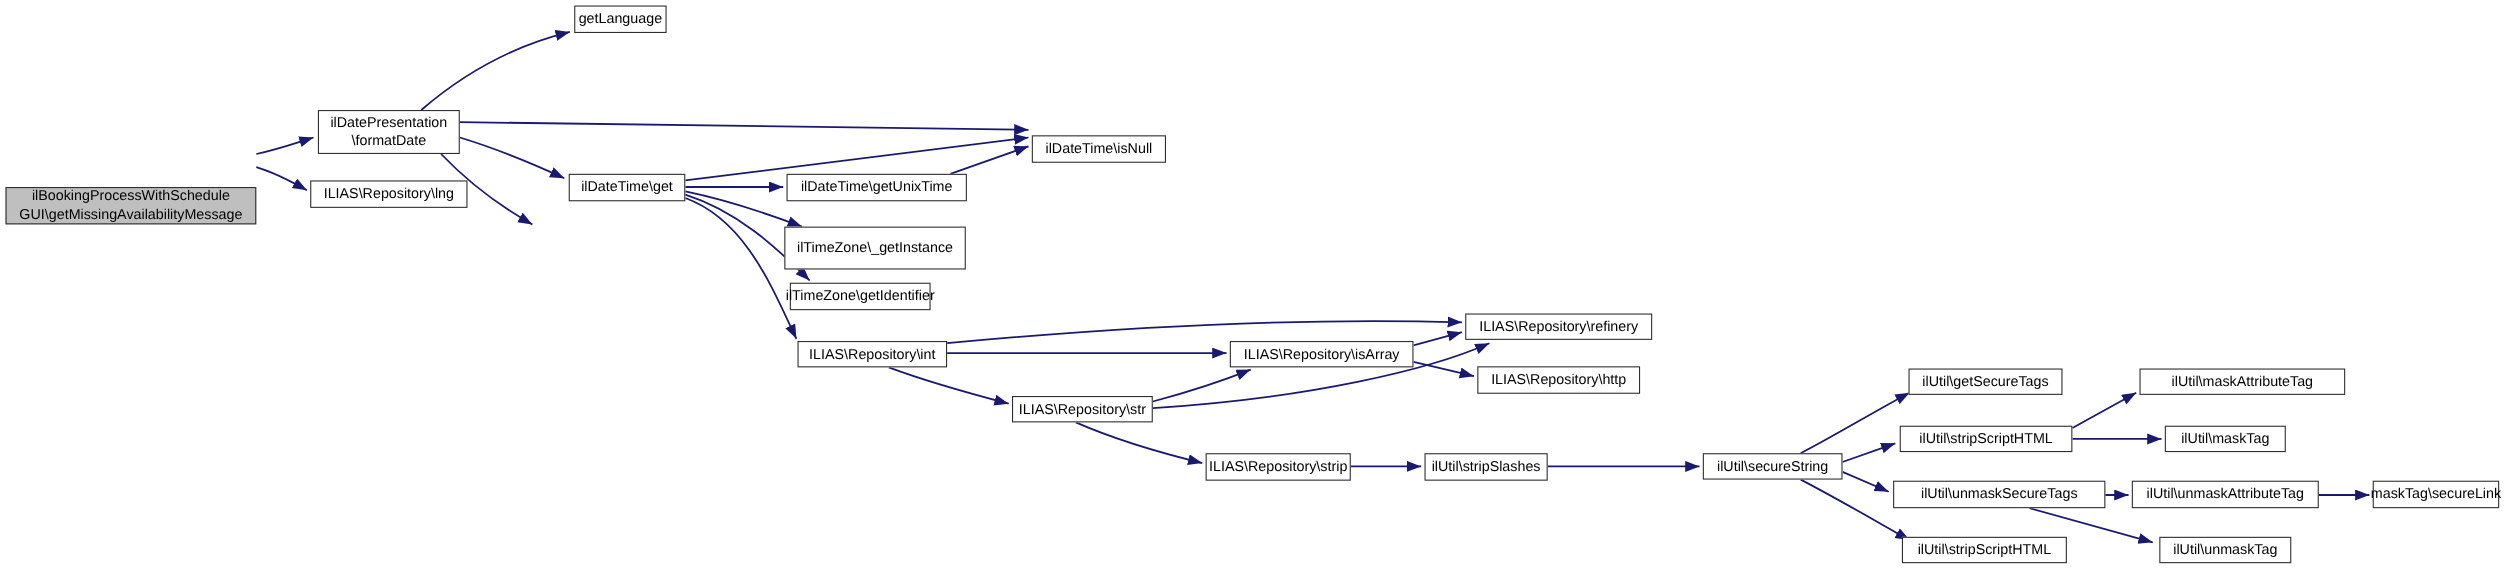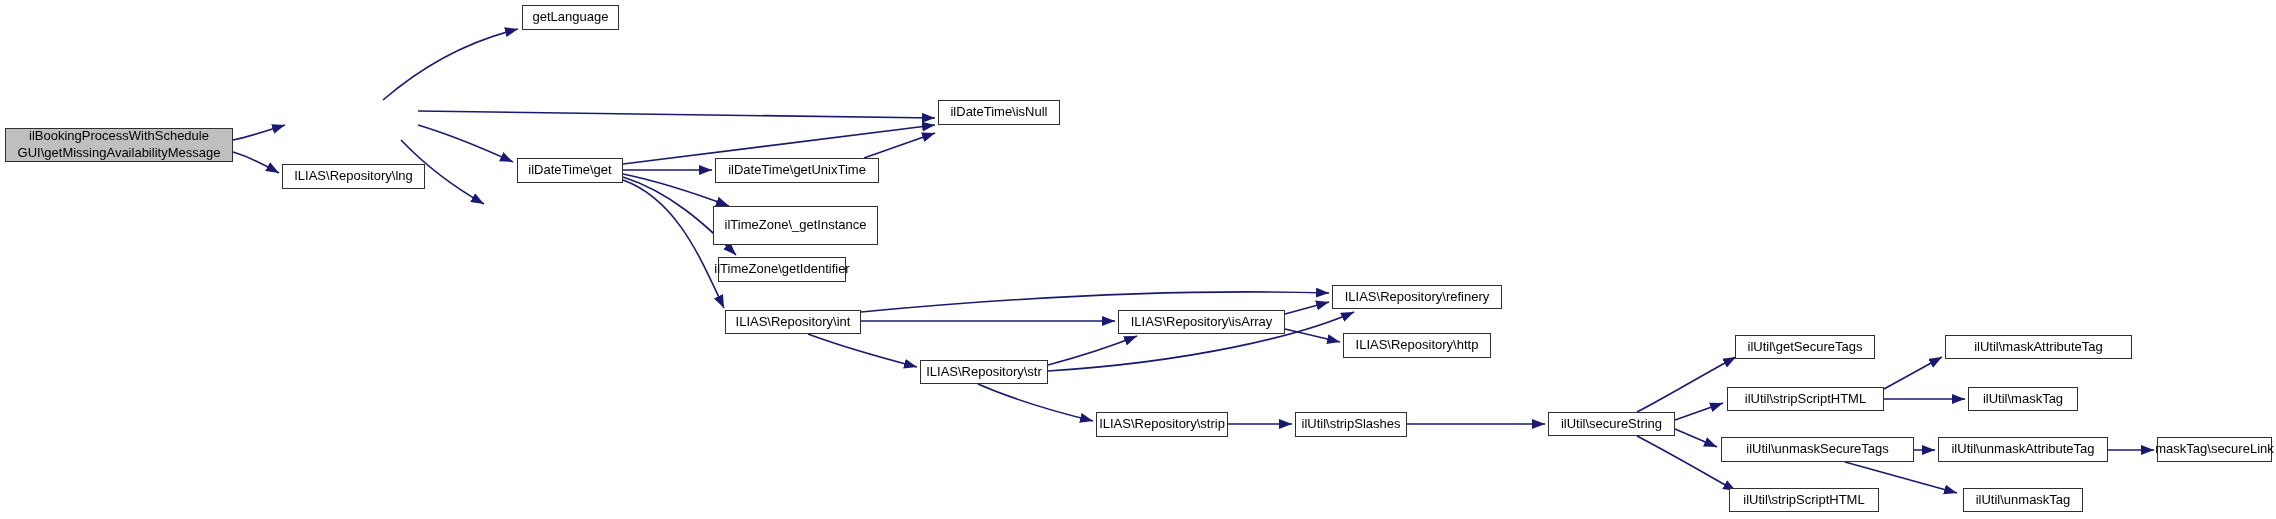--- a/index.html
+++ b/index.html
@@ -17,21 +17,21 @@
     background:#ffffff;
     border:1.4px solid #2f2f2f;
     color:#000000;
     display:flex;align-items:center;justify-content:center;
     text-align:center;
     font-size:13px;line-height:1.3;
     white-space:pre-line;
     padding:0 2px;
     z-index:2;
   }
-  .node.root{background:#bfbfbf;}
+  .node.root{background:#bfbfbf;margin-top:42px;}
   path.edge{fill:none;stroke:#191970;stroke-width:1.6px;}
 </style>
 </head>
 <body>
 
 <div id="canvas">
 
   <svg id="edges" viewBox="0 0 2276 519" xmlns="http://www.w3.org/2000/svg">
     <defs>
       <marker id="arrow" markerUnits="userSpaceOnUse" markerWidth="16" markerHeight="12" refX="13" refY="5" orient="auto">
@@ -66,23 +66,25 @@
     <path class="edge" marker-end="url(#arrow)" d="M1637,436 C1668,452 1704,473 1736,491"></path>
     <path class="edge" marker-end="url(#arrow)" d="M1884,389 L1942,357"></path>
     <path class="edge" marker-end="url(#arrow)" d="M1884,399 L1965,399"></path>
     <path class="edge" marker-end="url(#arrow)" d="M1891,450 L1935,450"></path>
     <path class="edge" marker-end="url(#arrow)" d="M1845,462 L1957,493"></path>
     <path class="edge" marker-end="url(#arrow)" d="M2108,450 L2154,450"></path>
   </svg>
 
   <div class="node root" style="left:5px;top:128px;width:228px;height:34px">ilBookingProcessWithSchedule
 GUI\getMissingAvailabilityMessage</div>
+  <div class="node" style="left:289px;top:100px;width:129px;height:40px">ilDatePresentation
+\formatDate</div>
   <div class="node" style="left:282px;top:164px;width:143px;height:25px">ILIAS\Repository\lng</div>
-  <div class="node" style="left:522px;top:5px;width:97px;height:25px">getLanguage</div>
-  <div class="node" style="left:938px;top:100px;width:122px;height:25px">ilDateTime\isNull</div>
+  <div class="node" style="left:522px;top:5px;width:84px;height:25px">getLanguage</div>
+  <div class="node" style="left:938px;top:123px;width:122px;height:25px">ilDateTime\isNull</div>
   <div class="node" style="left:517px;top:158px;width:106px;height:25px">ilDateTime\get</div>
   <div class="node" style="left:715px;top:158px;width:164px;height:25px">ilDateTime\getUnixTime</div>
   <div class="node" style="left:713px;top:206px;width:165px;height:39px">ilTimeZone\_getInstance</div>
   <div class="node" style="left:718px;top:257px;width:128px;height:25px">ilTimeZone\getIdentifier</div>
   <div class="node" style="left:725px;top:310px;width:136px;height:24px">ILIAS\Repository\int</div>
   <div class="node" style="left:1118px;top:310px;width:167px;height:24px">ILIAS\Repository\isArray</div>
   <div class="node" style="left:1332px;top:285px;width:170px;height:24px">ILIAS\Repository\refinery</div>
   <div class="node" style="left:1343px;top:333px;width:148px;height:25px">ILIAS\Repository\http</div>
   <div class="node" style="left:920px;top:360px;width:128px;height:24px">ILIAS\Repository\str</div>
   <div class="node" style="left:1096px;top:412px;width:132px;height:25px">ILIAS\Repository\strip</div>

